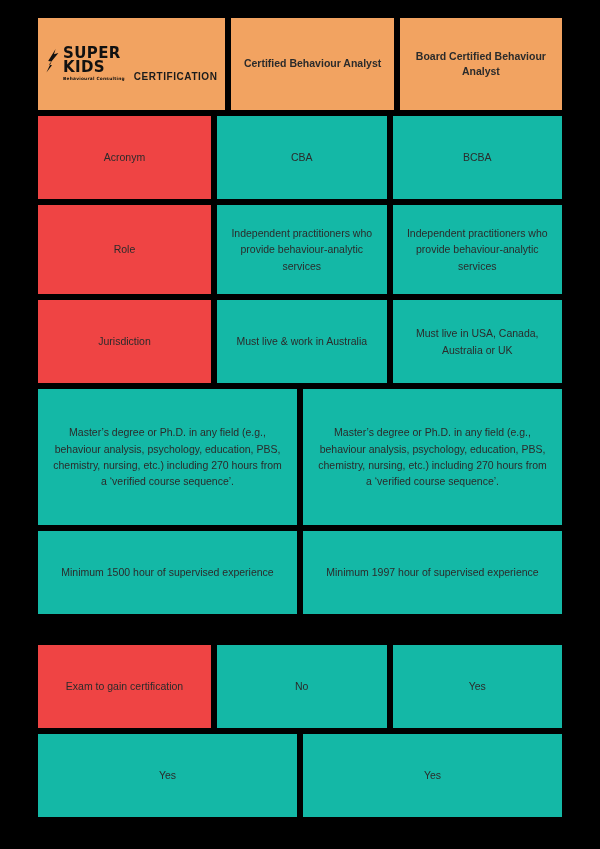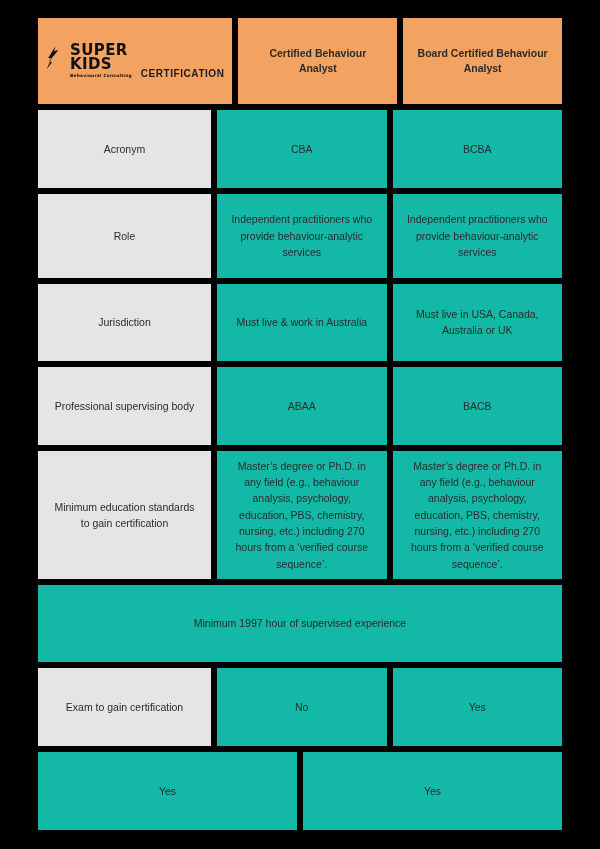--- a/index.html
+++ b/index.html
@@ -35,21 +35,21 @@
     justify-content: center;
     text-align: center;
     color: #2b2b2b;
     font-size: 10.5px;
     line-height: 1.55;
     padding: 6px 12px;
   }
 
   .cell-label {
     flex: 0 0 173px;
-    background: #e5e5e5;
+    background: #ef4444;
   }
 
   .cell-data {
     flex: 1 1 0;
     background: #14b8a6;
     min-width: 0;
   }
 
   
   .header-row .cell {
@@ -64,21 +64,21 @@
     display: flex;
     align-items: center;
     justify-content: center;
     gap: 9px;
     padding: 6px 8px;
   }
 
   .brand-logo {
     display: flex;
     align-items: center;
-    gap: 11px;
+    gap: 4px;
   }
 
   .bolt-icon {
     display: block;
     flex: 0 0 auto;
   }
 
   .brand-wordmark {
     display: flex;
     flex-direction: column;
@@ -114,21 +114,21 @@
   }
 
   
   .row-header  { height: 92px; }
   .row-acronym { height: 83px; }
   .row-role    { height: 89px; }
   .row-juris   { height: 83px; border-radius: 9px; }
   .row-body    { height: 83px; }
   .row-edu     { height: 136px; }
   .row-super   { height: 83px; }
-  .row-exam    { height: 83px; }
+  .row-exam    { height: 83px; margin-top: 25px; }
   .row-english { height: 83px; }
 </style>
 </head>
 <body>
 
 <div id="comparison-table">
 
   <div class="table-row header-row row-header">
     <div class="cell cell-brand">
       <div class="brand-logo">
@@ -158,33 +158,28 @@
     <div class="cell cell-data">Independent practitioners who provide behaviour-analytic services</div>
     <div class="cell cell-data">Independent practitioners who provide behaviour-analytic services</div>
   </div>
 
   <div class="table-row row-juris">
     <div class="cell cell-label">Jurisdiction</div>
     <div class="cell cell-data">Must live &amp; work in Australia</div>
     <div class="cell cell-data">Must live in USA, Canada, Australia or UK</div>
   </div>
 
-  <div class="table-row row-body">
-    <div class="cell cell-label">Professional supervising body</div>
-    <div class="cell cell-data">ABAA</div>
-    <div class="cell cell-data">BACB</div>
-  </div>
 
   <div class="table-row row-edu">
-    <div class="cell cell-label">Minimum education standards to gain certification</div>
     <div class="cell cell-data">Master’s degree or Ph.D. in any field (e.g., behaviour analysis, psychology, education, PBS, chemistry, nursing, etc.) including 270 hours from a ‘verified course sequence’.</div>
     <div class="cell cell-data">Master’s degree or Ph.D. in any field (e.g., behaviour analysis, psychology, education, PBS, chemistry, nursing, etc.) including 270 hours from a ‘verified course sequence’.</div>
   </div>
 
   <div class="table-row row-super">
+    <div class="cell cell-data">Minimum 1500 hour of supervised experience</div>
     <div class="cell cell-data">Minimum 1997 hour of supervised experience</div>
   </div>
 
   <div class="table-row row-exam">
     <div class="cell cell-label">Exam to gain certification</div>
     <div class="cell cell-data">No</div>
     <div class="cell cell-data">Yes</div>
   </div>
 
   <div class="table-row row-english">

